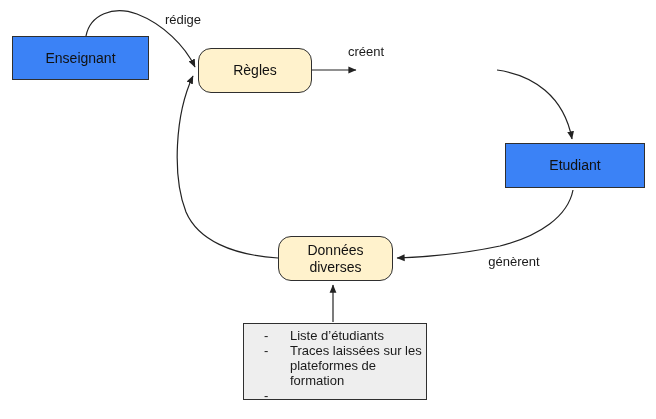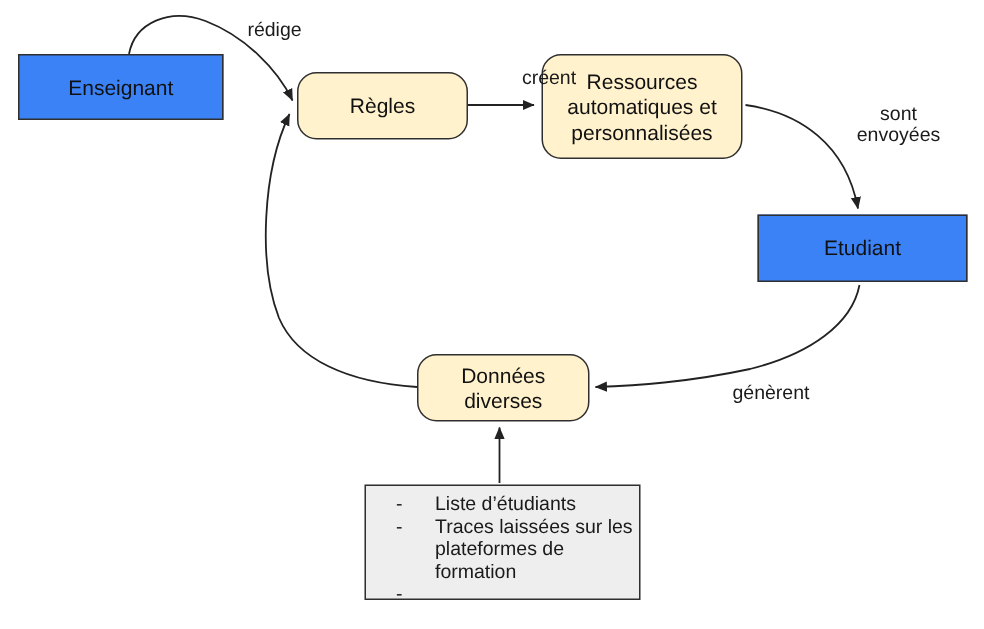--- a/index.html
+++ b/index.html
@@ -91,37 +91,33 @@
   </svg>
 
   <div class="node node-blue" style="left:12px; top:36px; width:137px; height:44px;">
     <span class="lbl">Enseignant</span>
   </div>
 
   <div class="node node-yellow" style="left:198px; top:48px; width:114px; height:45px;">
     <span class="lbl">Règles</span>
   </div>
 
-  <div class="node node-yellow" style="left:361px; top:36px; width:134px; height:70px;">
-    <span class="lbl" style="width:112px;">Ressources automatiques et personnalisées</span>
-  </div>
 
   <div class="node node-blue" style="left:505px; top:143px; width:140px; height:45px;">
     <span class="lbl">Etudiant</span>
   </div>
 
   <div class="node node-yellow" style="left:278px; top:236px; width:115px; height:45px;">
     <span class="lbl" style="width:70px;">Données diverses</span>
   </div>
 
   <div class="edge-label" style="left:158px; top:13px; width:50px;">rédige</div>
 
   <div class="edge-label" style="left:313px; top:45px; width:50px;margin-left:28px;">créent</div>
 
-  <div class="edge-label" style="left:562px; top:69px; width:74px;">sont envoyées</div>
 
   <div class="edge-label" style="left:476px; top:255px; width:76px;">génèrent</div>
 
 
   <div class="note">
     <div class="note-item">
       <span class="note-dash">-</span>
       <span class="note-text">Liste d’étudiants</span>
     </div>
     <div class="note-item">

